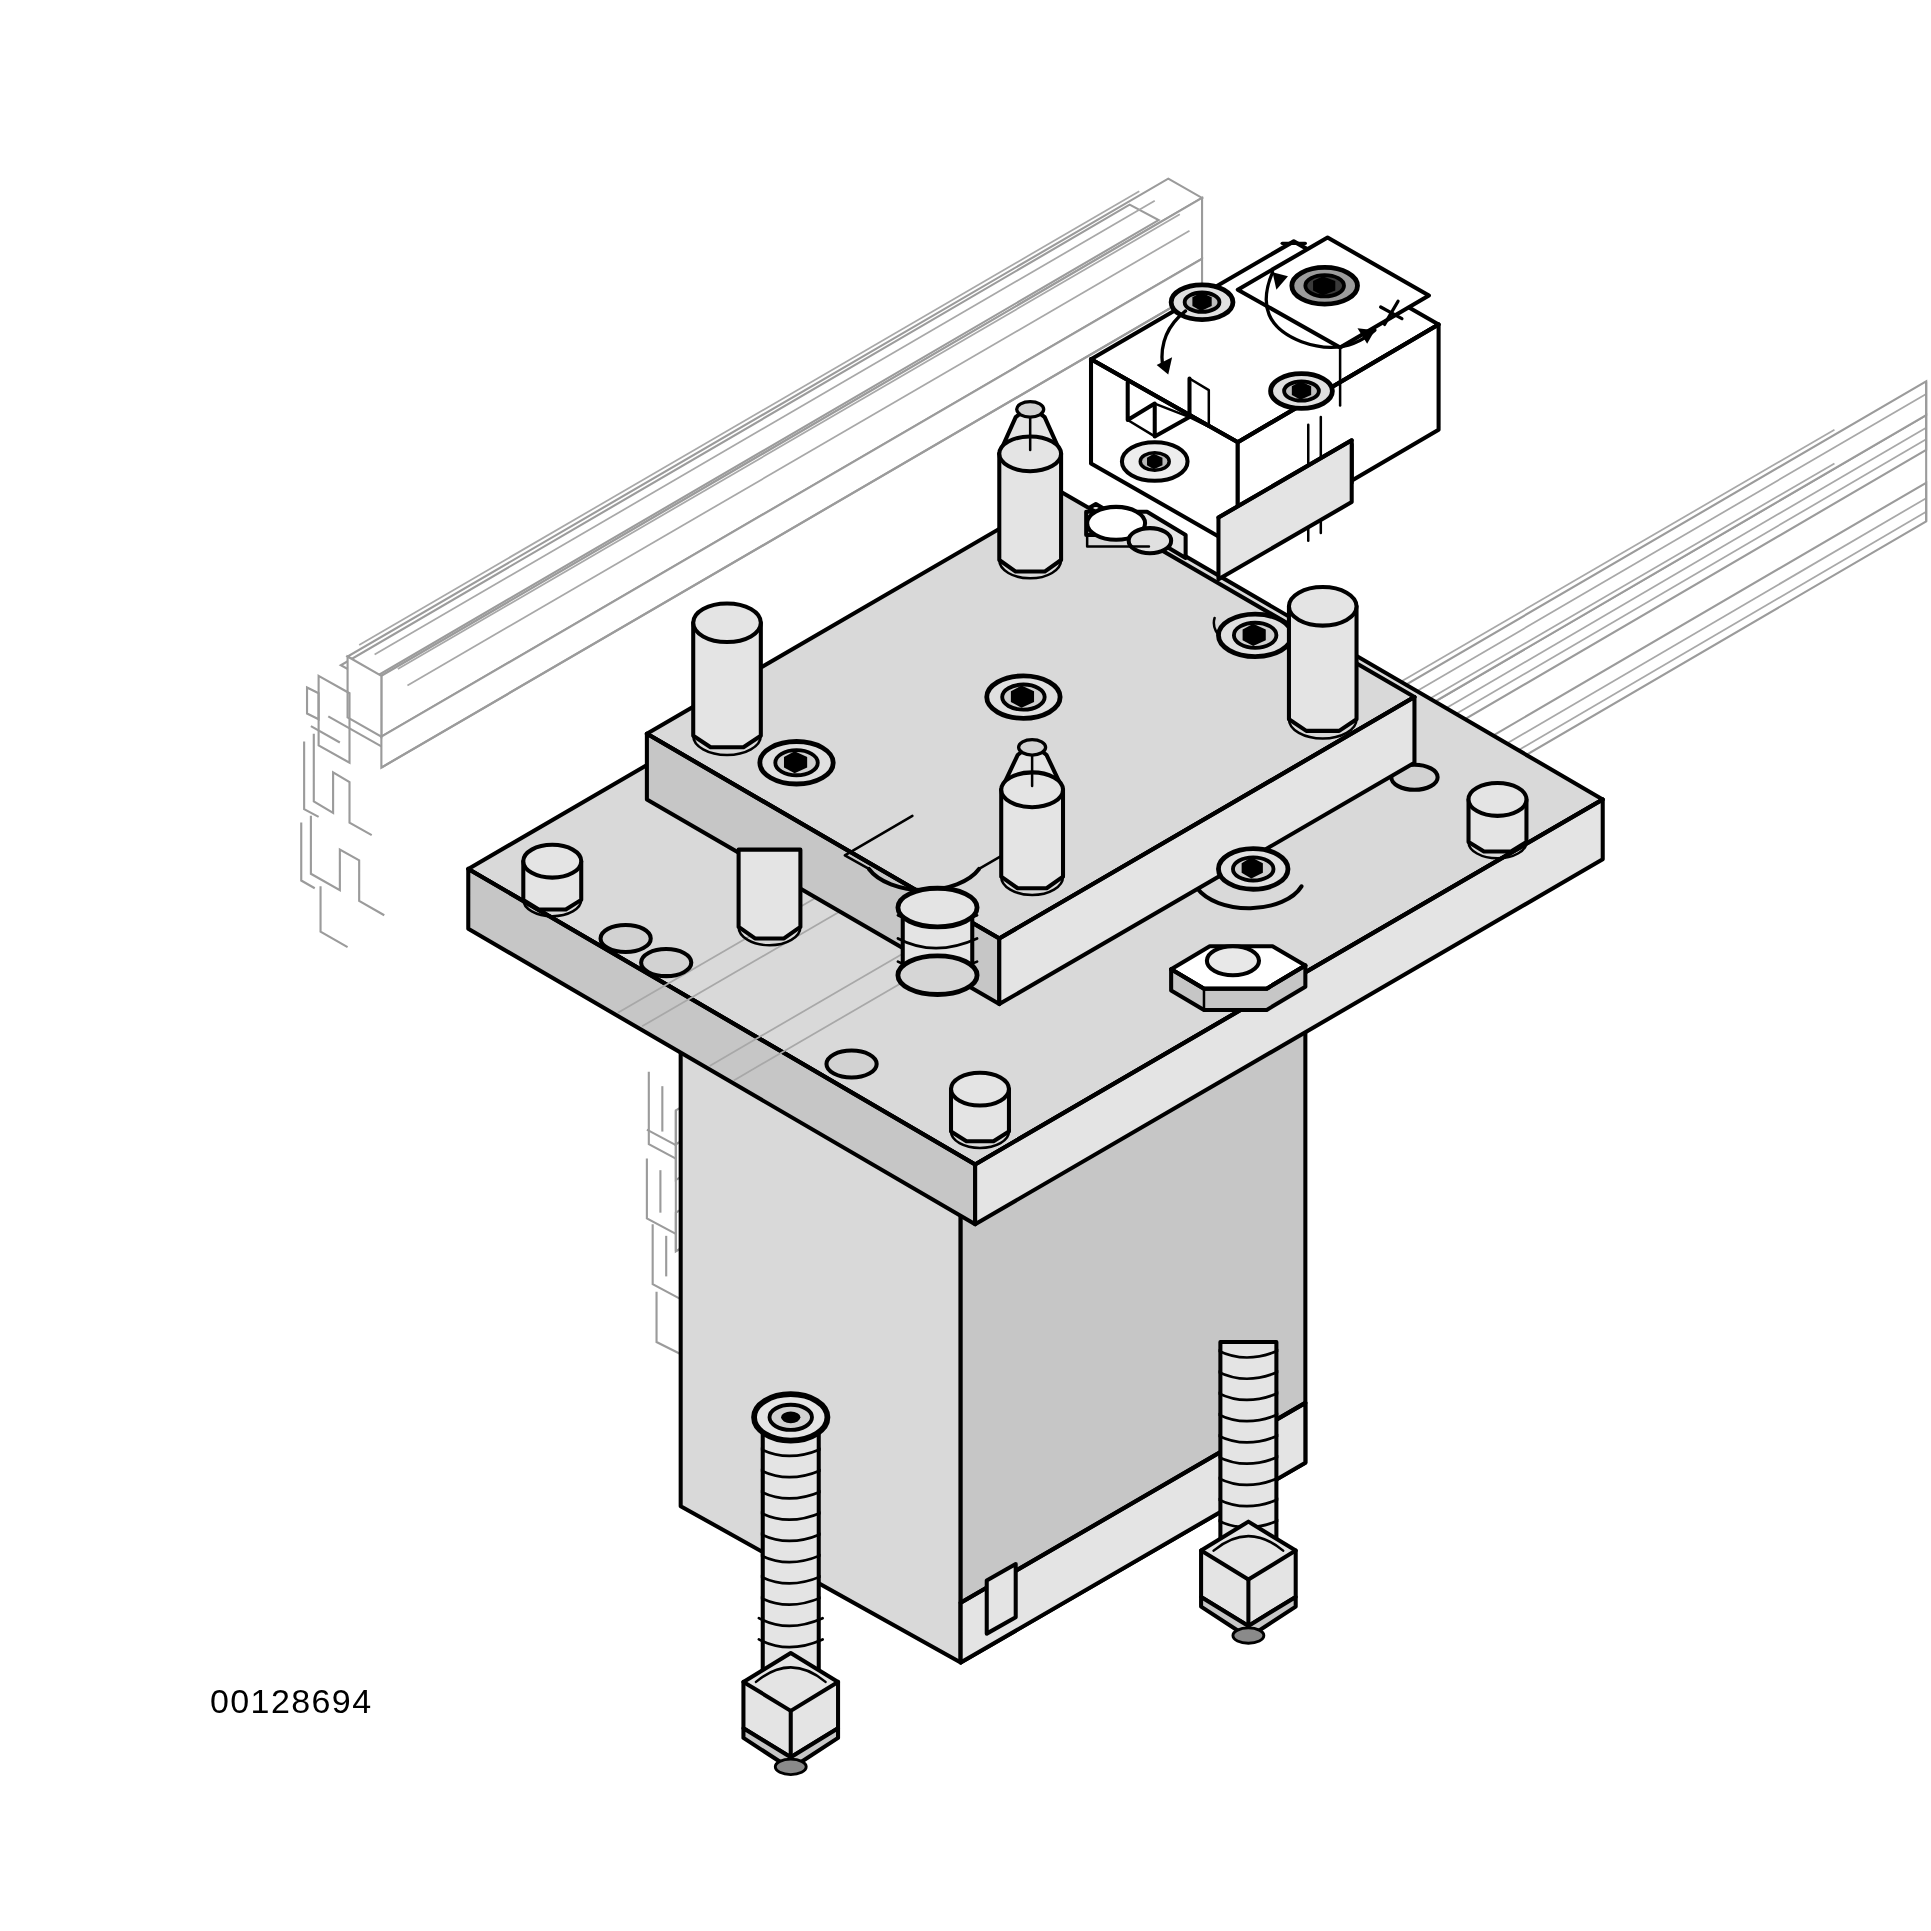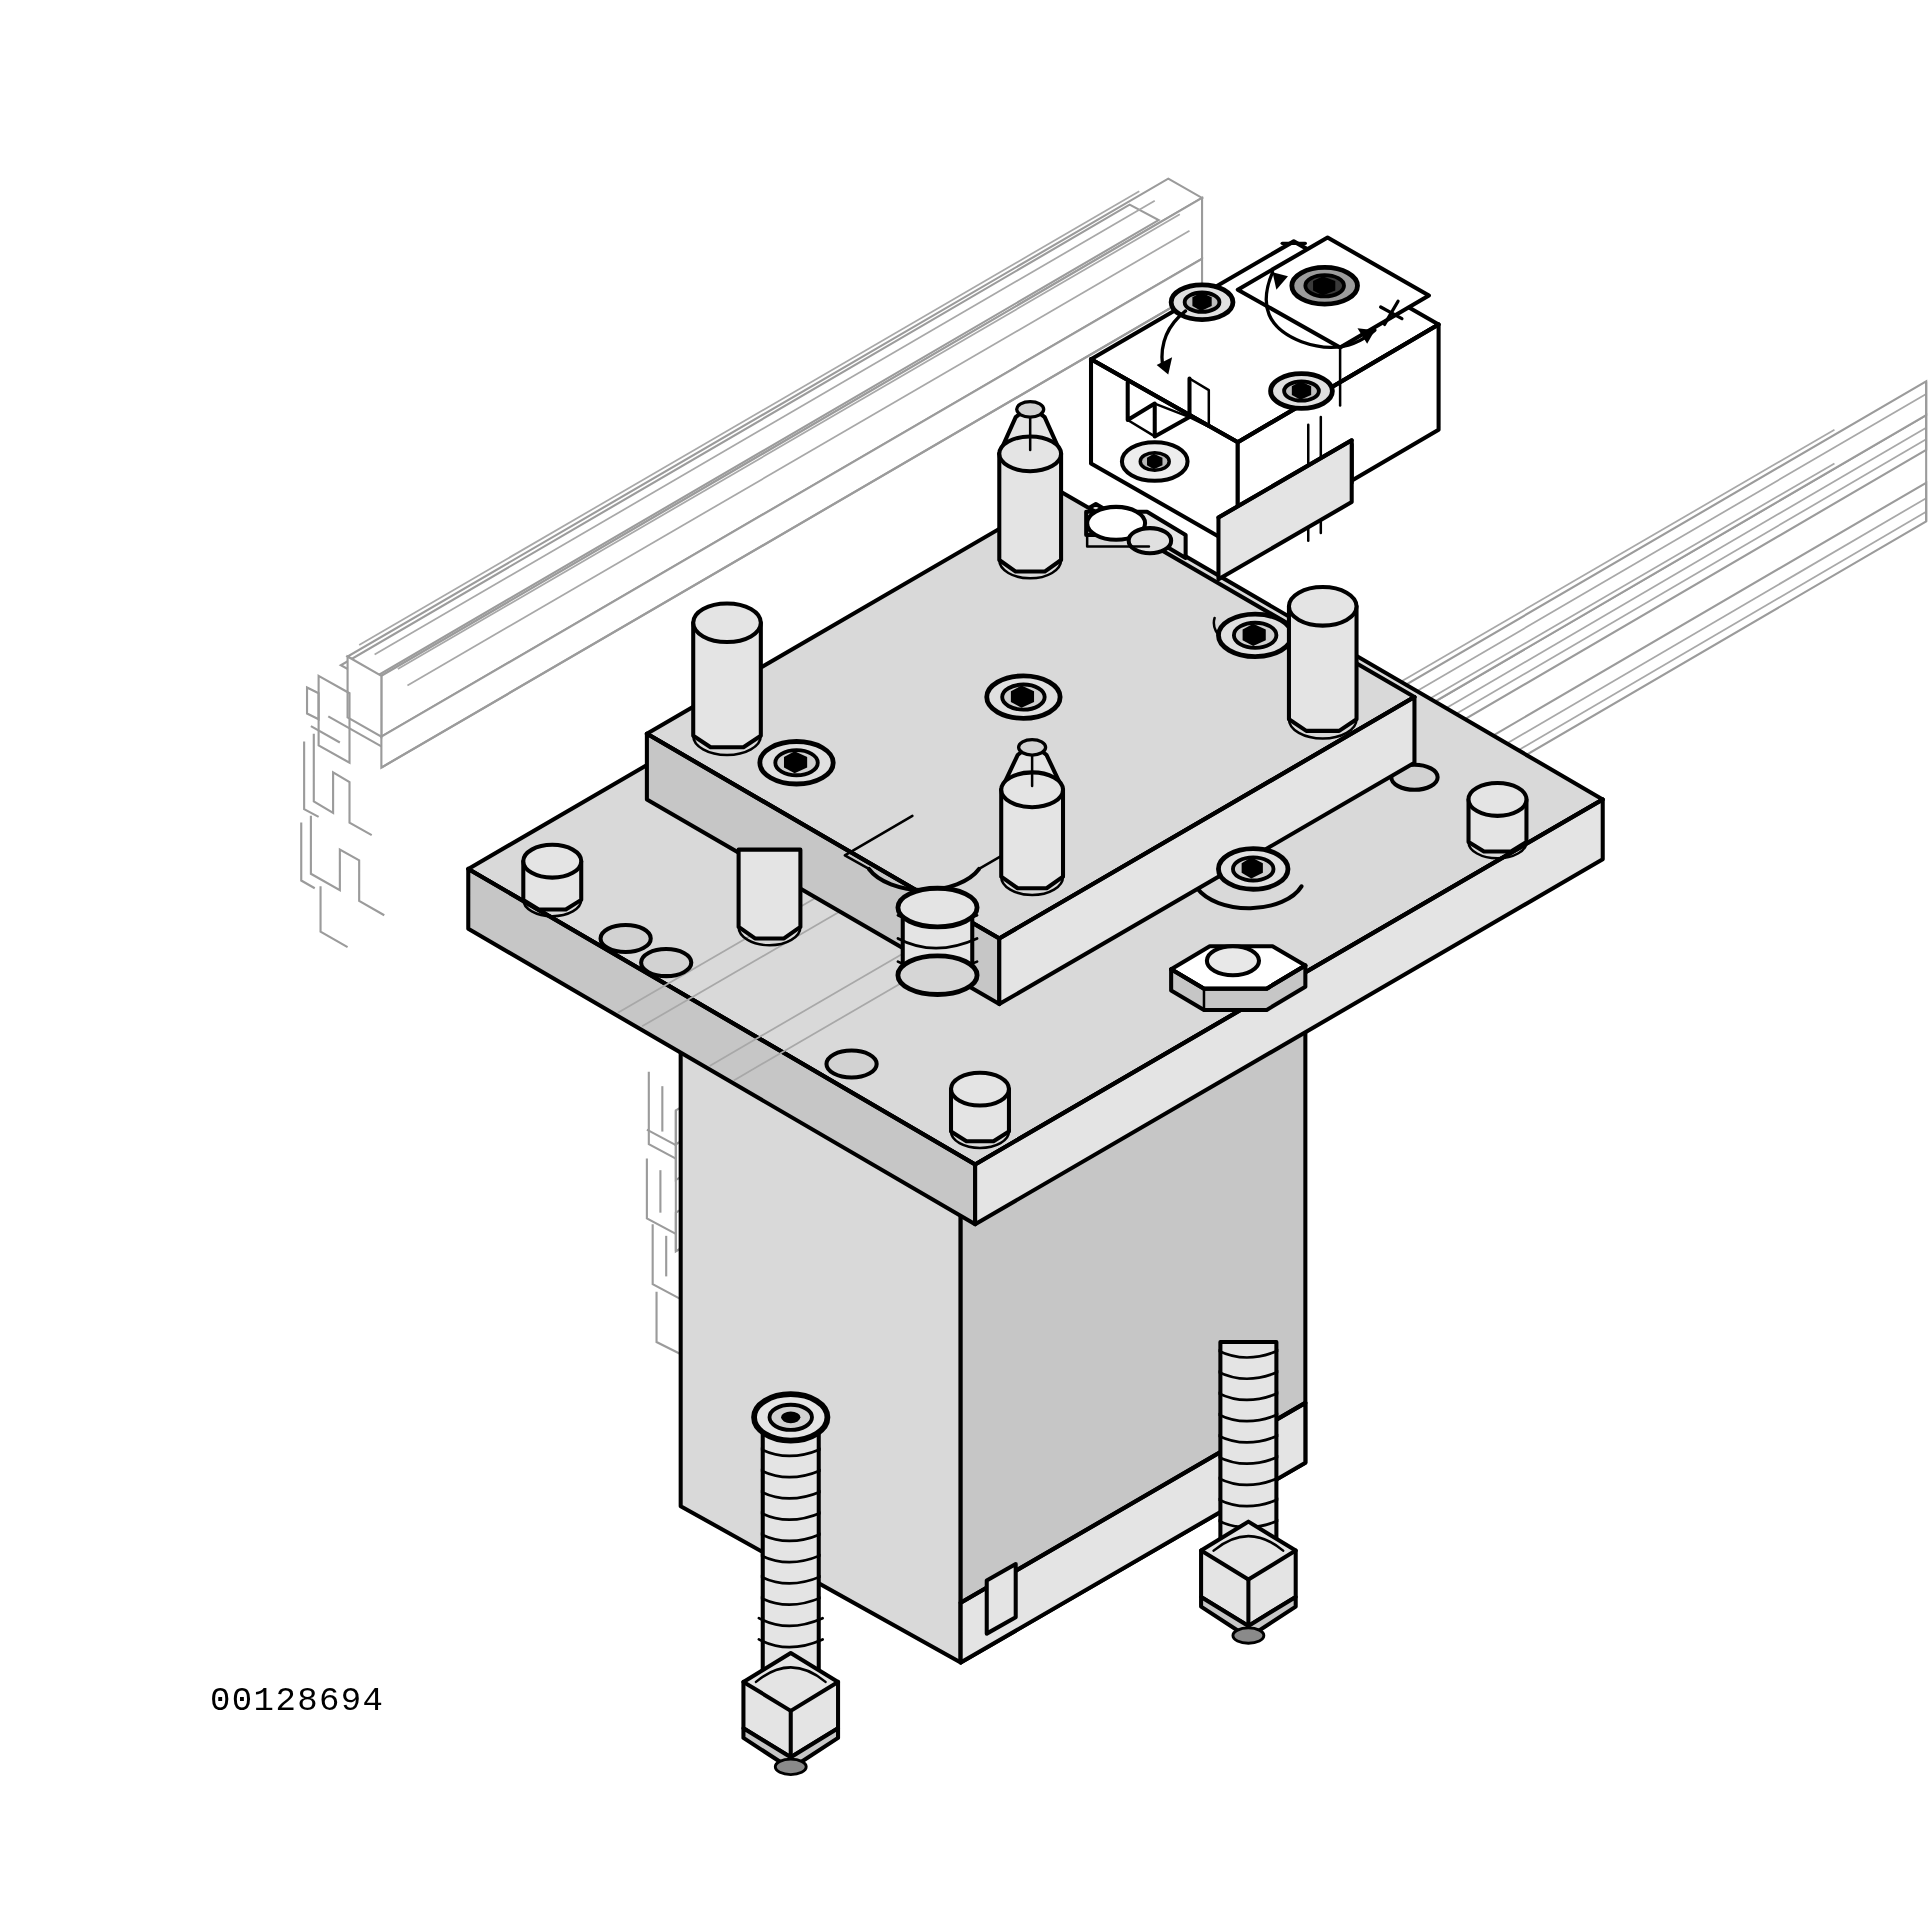--- a/index.html
+++ b/index.html
@@ -25,21 +25,21 @@
     left: 0;
     top: 0;
     width: 1931px;
     height: 1931px;
     display: block;
   }
   #part-number-label {
     position: absolute;
     left: 210px;
     top: 1682px;
-    font-family: Liberation Mono, monospace;
+    font-family: Liberation Sans, sans-serif;
     font-size: 34px;
     letter-spacing: 1.4px;
     color: #000000;
     white-space: nowrap;
     user-select: none;
   }
   
   .ghost        { fill: none; stroke: #9b9b9b; stroke-width: 2.2; }
   .ghost-thin   { fill: none; stroke: #a8a8a8; stroke-width: 1.8; }
   .ghost-fill   { fill: #ffffff; stroke: #9b9b9b; stroke-width: 2.2; }

